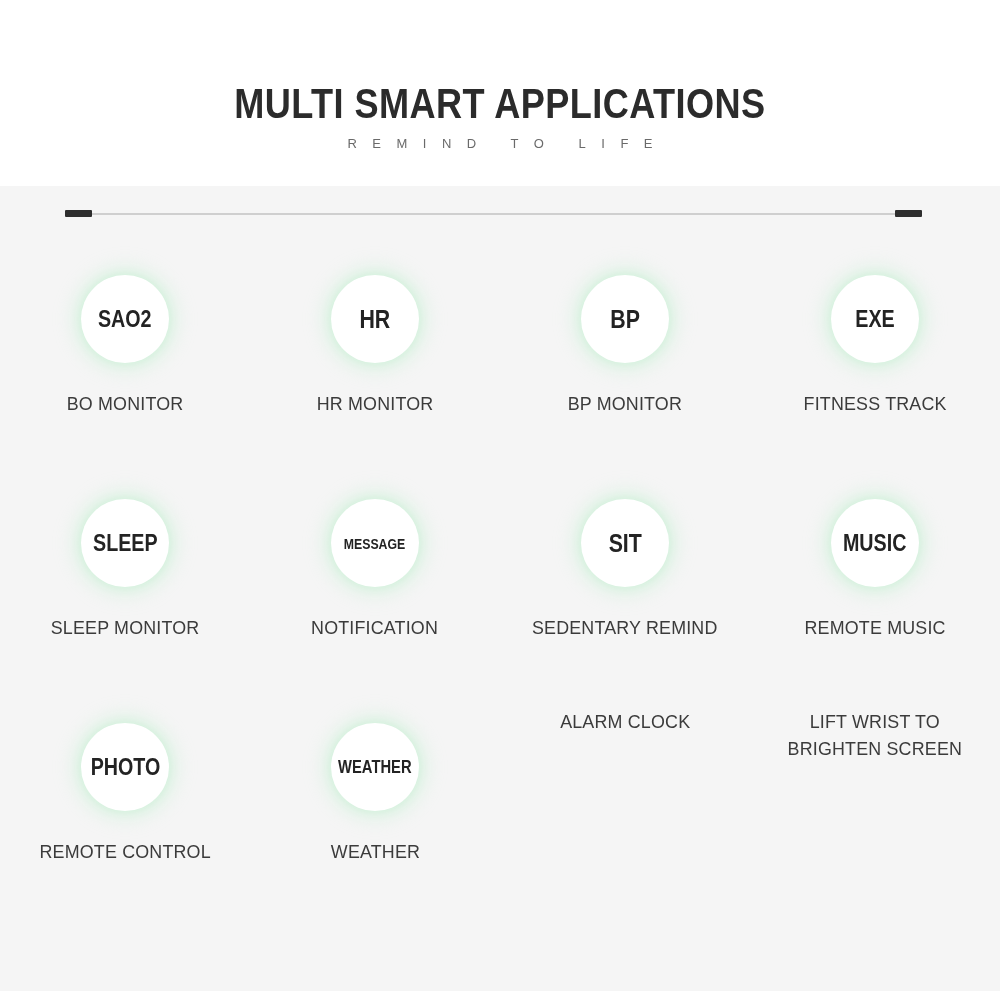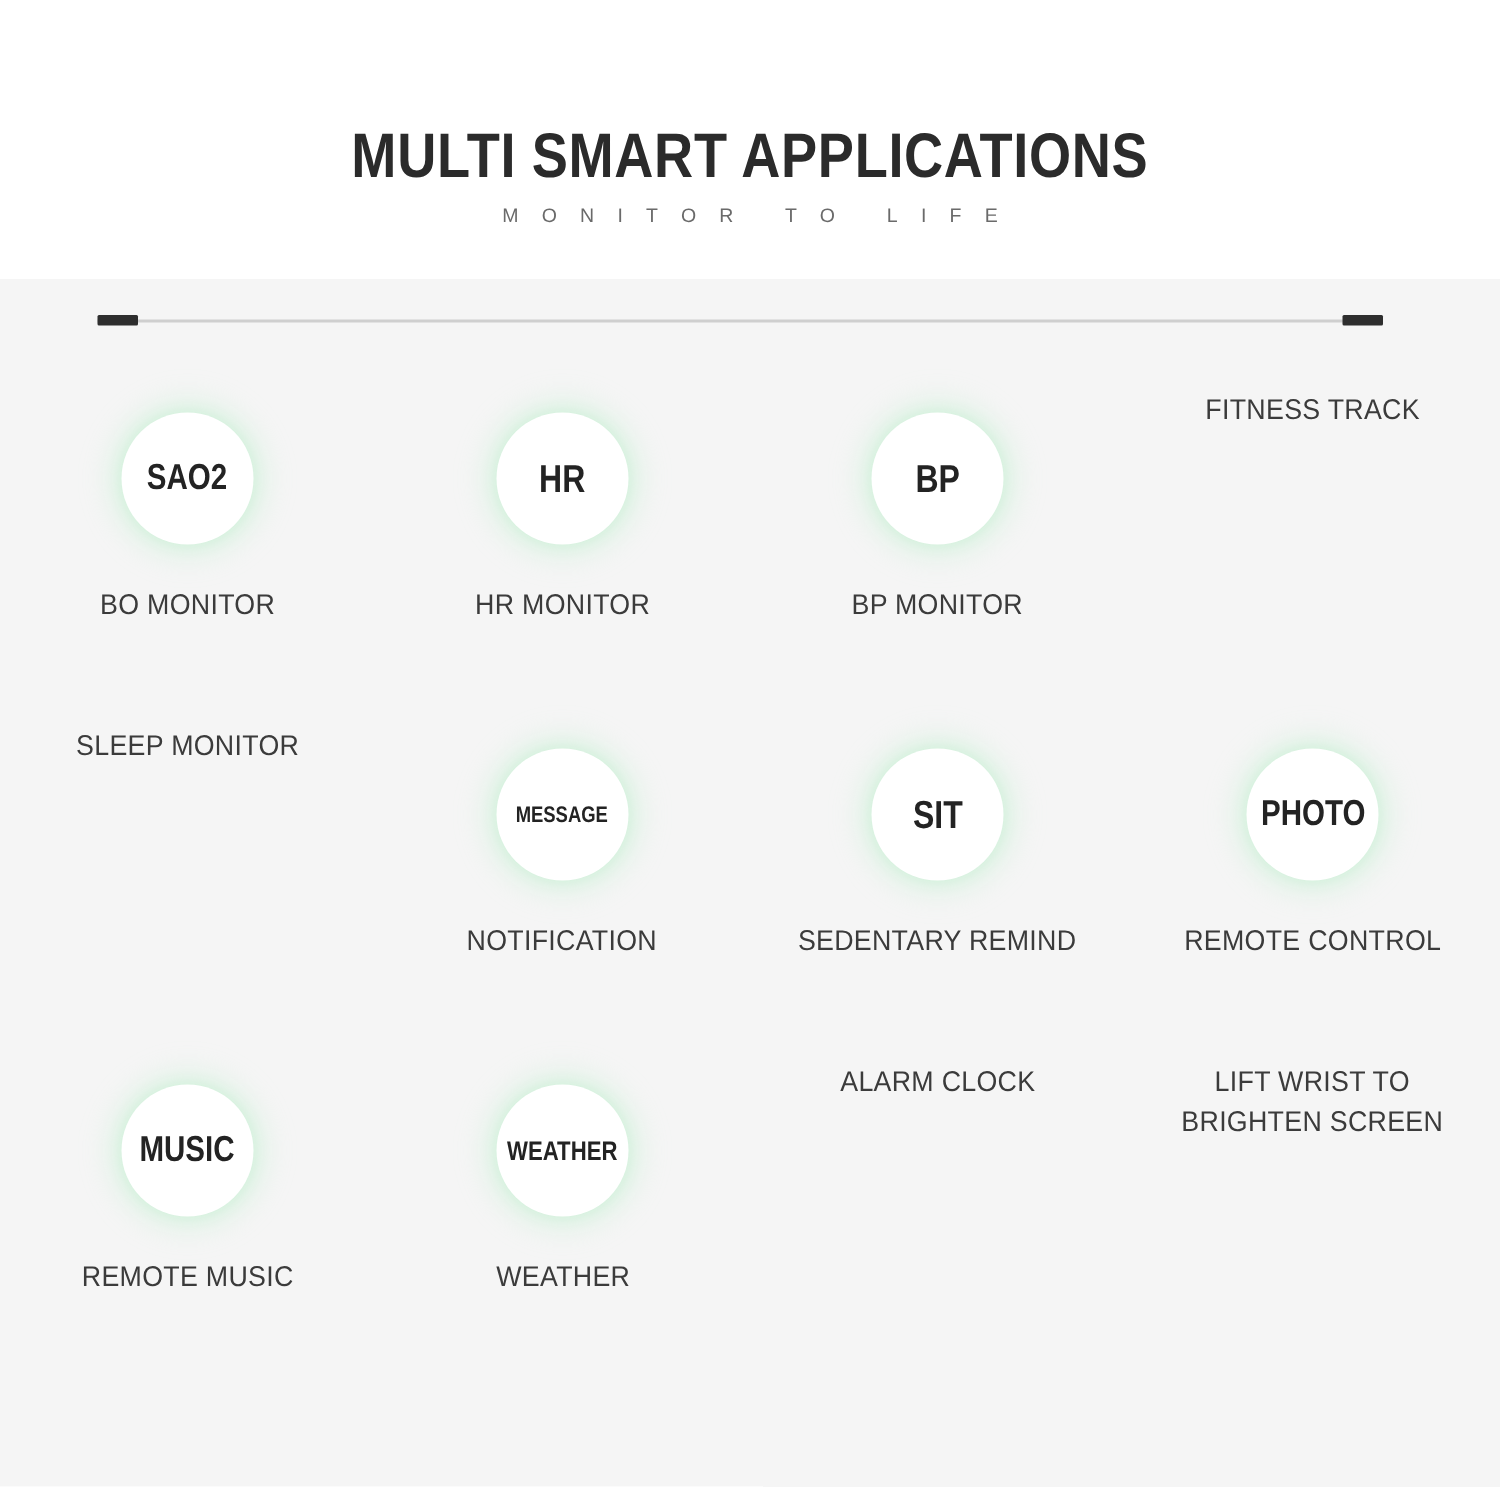--- a/index.html
+++ b/index.html
@@ -175,21 +175,21 @@
     white-space:pre-line;
   }
 </style>
 </head>
 <body>
 
 <div id="page">
 
   <div class="header">
     <div class="title">MULTI SMART APPLICATIONS</div>
-    <div class="subtitle">MONITOR TO LIFE</div>
+    <div class="subtitle">REMIND TO LIFE</div>
   </div>
 
   <div class="body">
 
     <div class="divider">
       <div class="divider-line"></div>
       <div class="divider-cap left"></div>
       <div class="divider-cap right"></div>
     </div>
 
@@ -215,23 +215,35 @@
         <div class="cell">
           <div class="badge-wrap">
             <div class="glow"></div>
             <div class="circle">
               <div class="circle-text sz-lg">BP</div>
             </div>
           </div>
           <div class="cell-label">BP MONITOR</div>
         </div>
         <div class="cell">
+          <div class="badge-wrap">
+            <div class="glow"></div>
+            <div class="circle">
+              <div class="circle-text sz-md">EXE</div>
+            </div>
+          </div>
           <div class="cell-label">FITNESS TRACK</div>
         </div>
         <div class="cell">
+          <div class="badge-wrap">
+            <div class="glow"></div>
+            <div class="circle">
+              <div class="circle-text sz-md">SLEEP</div>
+            </div>
+          </div>
           <div class="cell-label">SLEEP MONITOR</div>
         </div>
         <div class="cell">
           <div class="badge-wrap">
             <div class="glow"></div>
             <div class="circle">
               <div class="circle-text sz-xs">MESSAGE</div>
             </div>
           </div>
           <div class="cell-label">NOTIFICATION</div>
@@ -242,33 +254,33 @@
             <div class="circle">
               <div class="circle-text sz-lg">SIT</div>
             </div>
           </div>
           <div class="cell-label">SEDENTARY REMIND</div>
         </div>
         <div class="cell">
           <div class="badge-wrap">
             <div class="glow"></div>
             <div class="circle">
+              <div class="circle-text sz-md">MUSIC</div>
+            </div>
+          </div>
+          <div class="cell-label">REMOTE MUSIC</div>
+        </div>
+        <div class="cell">
+          <div class="badge-wrap">
+            <div class="glow"></div>
+            <div class="circle">
               <div class="circle-text sz-md">PHOTO</div>
             </div>
           </div>
           <div class="cell-label">REMOTE CONTROL</div>
-        </div>
-        <div class="cell">
-          <div class="badge-wrap">
-            <div class="glow"></div>
-            <div class="circle">
-              <div class="circle-text sz-md">MUSIC</div>
-            </div>
-          </div>
-          <div class="cell-label">REMOTE MUSIC</div>
         </div>
         <div class="cell">
           <div class="badge-wrap">
             <div class="glow"></div>
             <div class="circle">
               <div class="circle-text sz-sm">WEATHER</div>
             </div>
           </div>
           <div class="cell-label">WEATHER</div>
         </div>

